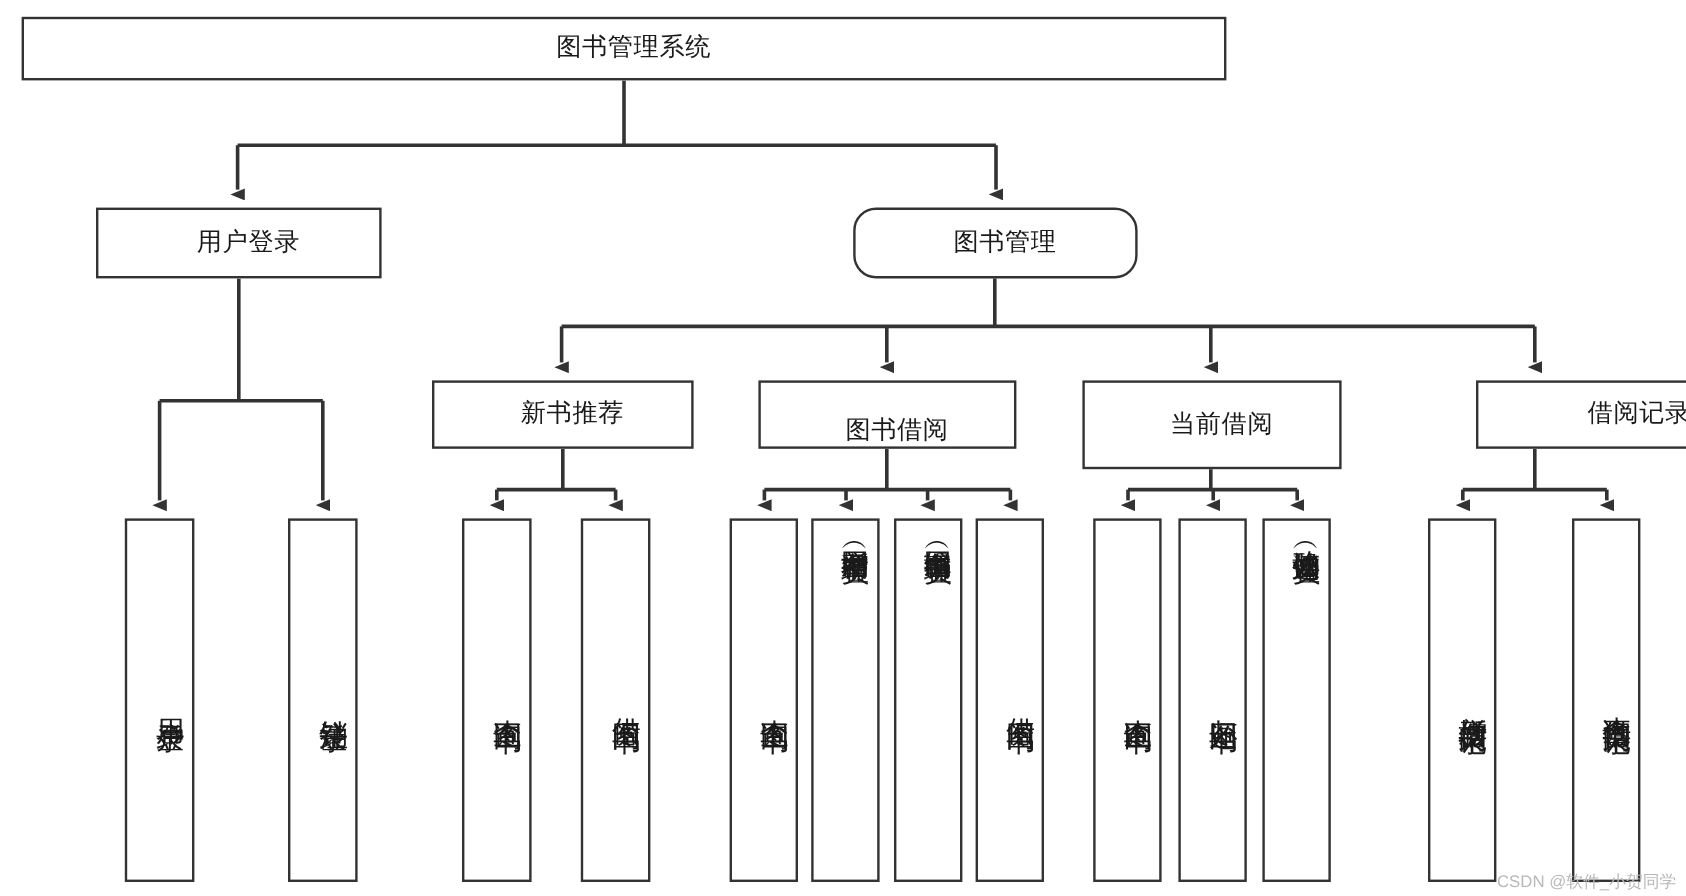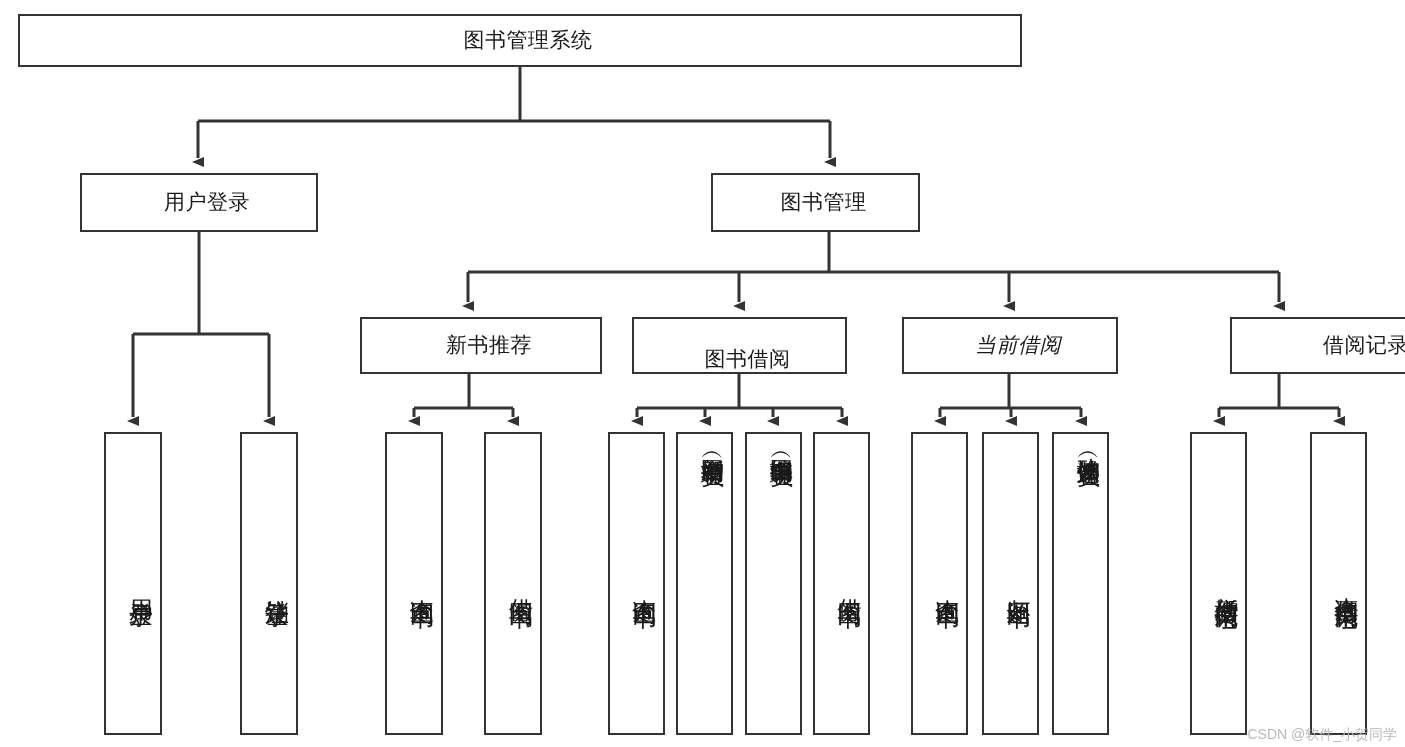--- a/index.html
+++ b/index.html
@@ -145,31 +145,31 @@
     </g>
   </svg>
 
   <div class="node root horizontal" style="left:18px; top:14px; width:1004px; height:53px;">
     <span class="node-label">图书管理系统</span>
   </div>
 
   <div class="node horizontal" style="left:80px; top:173px; width:238px; height:59px;">
     <span class="node-label">用户登录</span>
   </div>
-  <div class="node horizontal" style="left:711px; top:173px; width:209px; height:59px;">
+  <div class="node horizontal" style="left:711px; top:173px; width:237px; height:59px;border-radius:19px;">
     <span class="node-label">图书管理</span>
   </div>
 
-  <div class="node horizontal" style="left:360px; top:317px; width:242px; height:57px;">
+  <div class="node horizontal" style="left:360px; top:317px; width:218px; height:57px;">
     <span class="node-label">新书推荐</span>
   </div>
   <div class="node horizontal" style="left:632px; top:317px; width:215px; height:57px;align-items:flex-end;">
     <span class="node-label">图书借阅</span>
   </div>
-  <div class="node horizontal" style="left:902px; top:317px; width:216px; height:57px;font-style:italic;">
+  <div class="node horizontal" style="left:902px; top:317px; width:216px; height:74px;">
     <span class="node-label">当前借阅</span>
   </div>
   <div class="node horizontal" style="left:1230px; top:317px; width:256px; height:57px;">
     <span class="node-label">借阅记录</span>
   </div>
 
   <div class="node vertical centered" style="left:104px; top:432px; width:58px; height:303px;">
     <span class="node-label">用户登录</span>
   </div>
   <div class="node vertical centered" style="left:240px; top:432px; width:58px; height:303px;">

